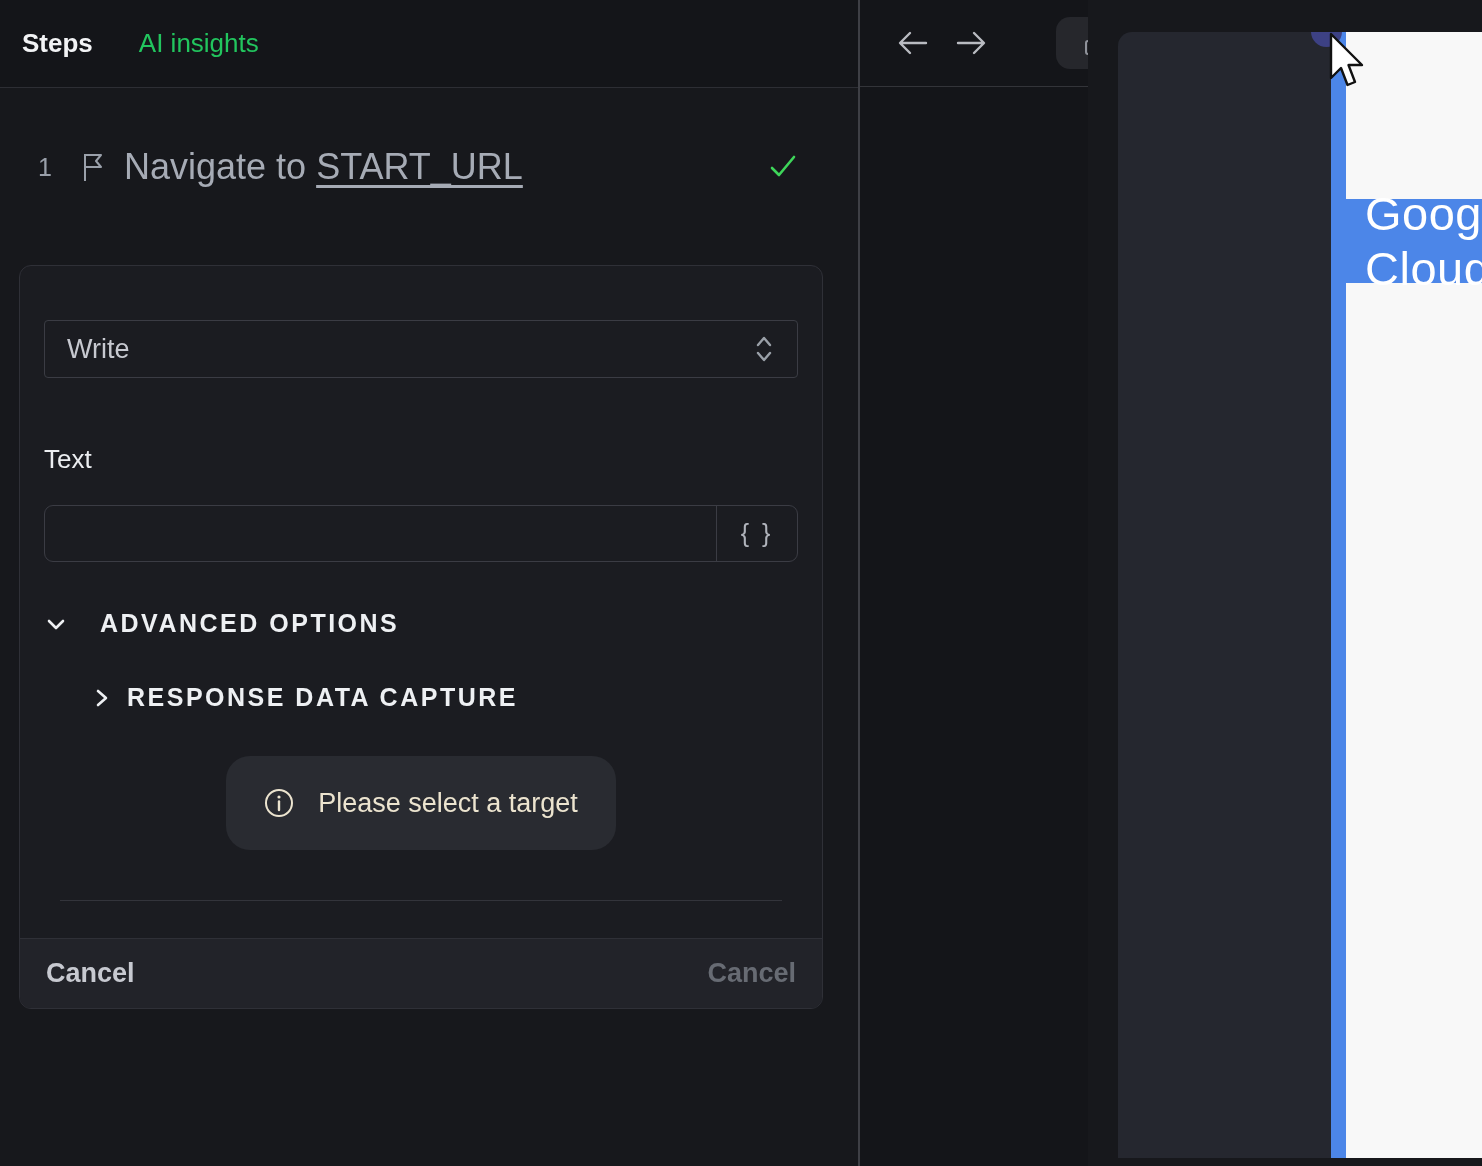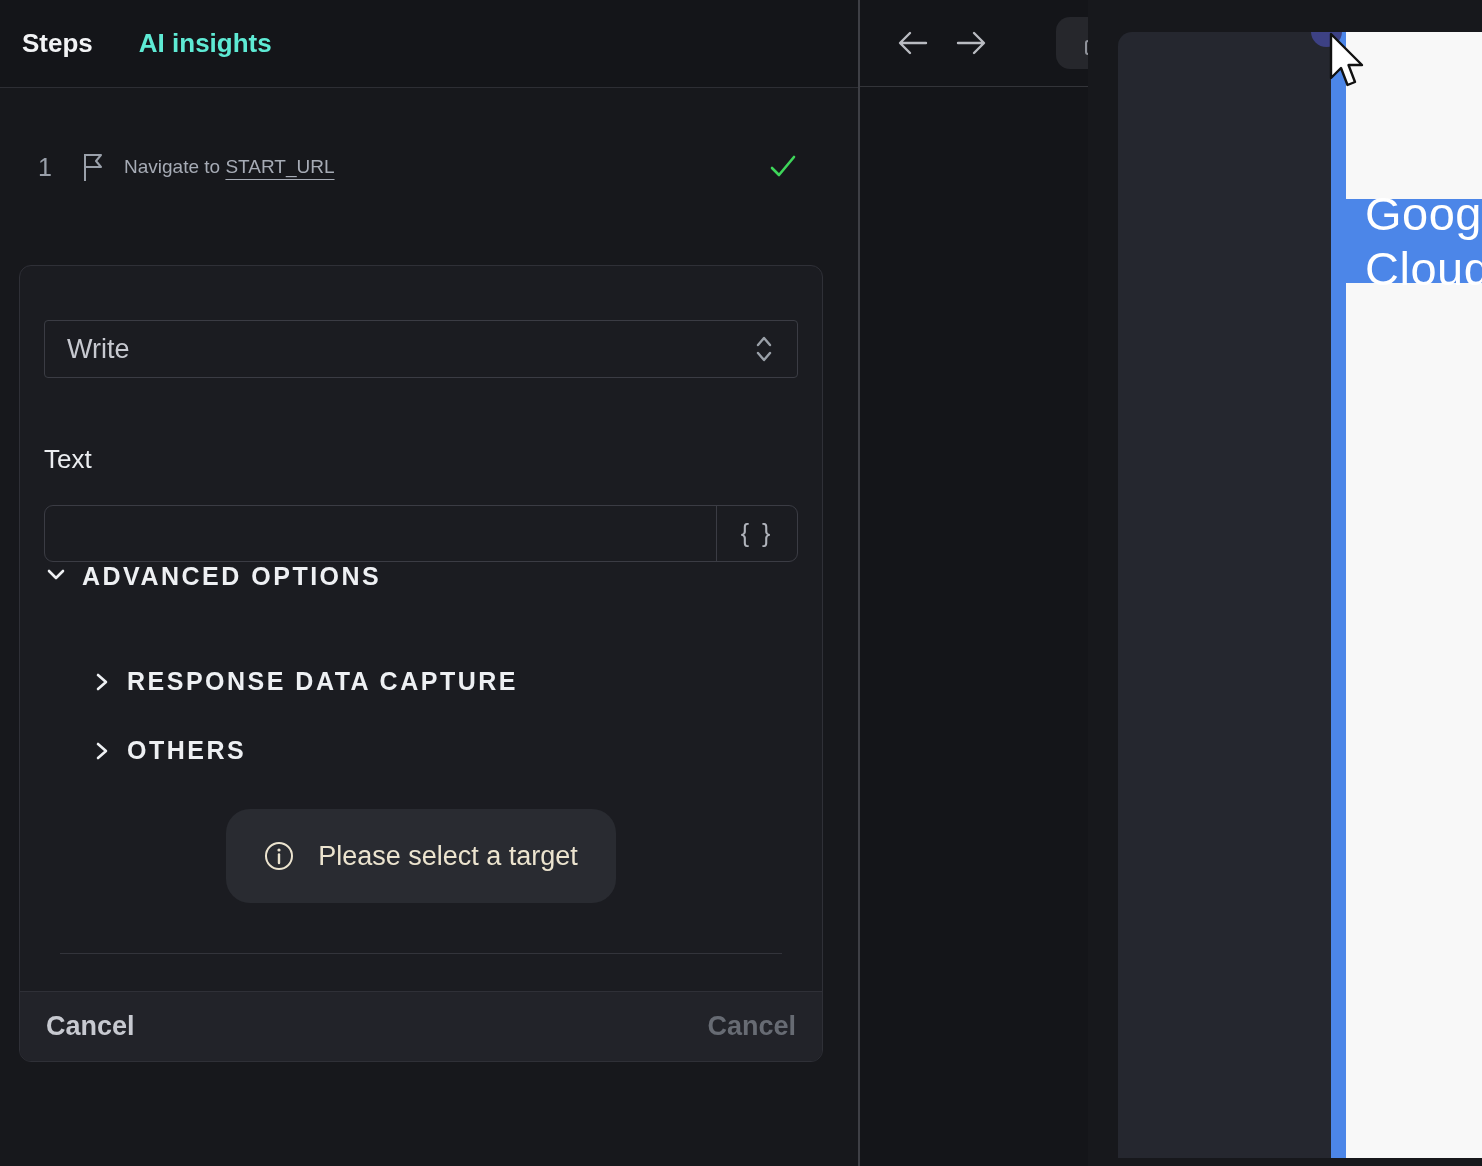--- a/index.html
+++ b/index.html
@@ -6,26 +6,26 @@
   html,body { width:1482px; height:1166px; overflow:hidden; background:#17181c;
     font-family:"Liberation Sans", sans-serif; }
   .app { display:flex; width:1482px; height:1166px; }
 
   
   .left-panel { width:858px; height:100%; background:#17181c; display:flex; flex-direction:column; }
   .lp-header { height:88px; flex:none; background:#141519; border-bottom:1px solid #2d2e34;
     display:flex; align-items:center; padding-left:22px; gap:46px; }
   .tab { font-size:26px; cursor:pointer; }
   .tab.active { color:#f2f3f5; font-weight:700; }
-  .tab.inactive { color:#5eead4; font-weight:700; }
+  .tab.inactive { color:#22c55e; font-weight:400; }
 
   .step-row { margin-top:60px; height:38px; display:flex; align-items:center; padding:0 60px 0 38px; }
   .step-num { color:#9aa0aa; font-size:25px; width:30px; }
   .step-flag { width:26px; height:32px; margin:0 18px 0 12px; flex:none; }
-  .step-text { color:#a6abb5; font-size:19px; flex:1; white-space:nowrap; }
+  .step-text { color:#a6abb5; font-size:36px; flex:1; white-space:nowrap; }
   .step-text .lnk { text-decoration:underline; text-underline-offset:6px; }
   .step-check { width:30px; height:30px; flex:none; }
 
   .card { margin:79px 35px 0 19px; width:804px; background:#1b1c21;
     border:1px solid #2f3037; border-radius:12px; overflow:hidden; }
   .card-body { padding:54px 24px 0 24px; }
 
   .select-box { height:58px; border:1px solid #3b3c44; border-radius:4px;
     display:flex; align-items:center; padding:0 20px 0 22px; cursor:pointer; }
   .select-box .sel-val { color:#c7c9d0; font-size:27px; flex:1; }
@@ -33,26 +33,26 @@
 
   .field-label { margin-top:66px; color:#eceef1; font-size:26px; font-weight:400; }
 
   .input-row { margin-top:30px; height:57px; border:1px solid #3b3c44; border-radius:9px;
     display:flex; overflow:hidden; }
   .text-input { flex:1; background:transparent; border:none; outline:none;
     color:#d9dbe0; font-size:26px; padding:0 20px; font-family:"Liberation Sans",sans-serif; }
   .braces-btn { width:81px; border-left:1px solid #3b3c44; display:flex; align-items:center;
     justify-content:center; color:#b0b3bb; font-size:25px; letter-spacing:3px; cursor:pointer; }
 
-  .adv-row { display:flex; align-items:flex-start; gap:14px; cursor:pointer; }
+  .adv-row { margin-top:47px; display:flex; align-items:center; gap:32px; cursor:pointer; }
   .adv-row .chev { width:24px; height:24px; flex:none; }
   .adv-label { color:#eef0f3; font-size:25px; font-weight:700; letter-spacing:2.5px; }
 
   .sub-row { margin-top:0; display:flex; align-items:center; gap:14px; cursor:pointer; padding-left:47px; }
-  .sub-row.first { margin-top:76px; }
+  .sub-row.first { margin-top:45px; }
   .sub-row.second { margin-top:40px; }
   .sub-row .chev { width:22px; height:24px; flex:none; }
   .sub-label { color:#eef0f3; font-size:25px; font-weight:700; letter-spacing:2.5px; }
 
   .notice-wrap { margin-top:44px; display:flex; justify-content:center; }
   .notice { background:#292b31; border-radius:24px; height:94px; display:flex; align-items:center;
     padding:0 38px; gap:24px; }
   .notice-icon { width:30px; height:30px; flex:none; }
   .notice-text { color:#ece4cf; font-size:27px; }
 
@@ -135,26 +135,20 @@
           <span class="adv-label">ADVANCED OPTIONS</span>
         </div>
 
         <div class="sub-row first">
           <svg class="chev" viewBox="0 0 22 24">
             <path d="M7 5 L15 12 L7 19" stroke="#eef0f3" stroke-width="2.6" fill="none" stroke-linecap="round" stroke-linejoin="round"></path>
           </svg>
           <span class="sub-label">RESPONSE DATA CAPTURE</span>
         </div>
 
-        <div class="sub-row second">
-          <svg class="chev" viewBox="0 0 22 24">
-            <path d="M7 5 L15 12 L7 19" stroke="#eef0f3" stroke-width="2.6" fill="none" stroke-linecap="round" stroke-linejoin="round"></path>
-          </svg>
-          <span class="sub-label">OTHERS</span>
-        </div>
 
         <div class="notice-wrap">
           <div class="notice">
             <svg class="notice-icon" viewBox="0 0 30 30">
               <circle cx="15" cy="15" r="13" stroke="#ece4cf" stroke-width="2" fill="none"></circle>
               <circle cx="15" cy="9" r="1.6" fill="#ece4cf"></circle>
               <path d="M15 13.5 V22" stroke="#ece4cf" stroke-width="2.4" stroke-linecap="round"></path>
             </svg>
             <span class="notice-text">Please select a target</span>
           </div>

